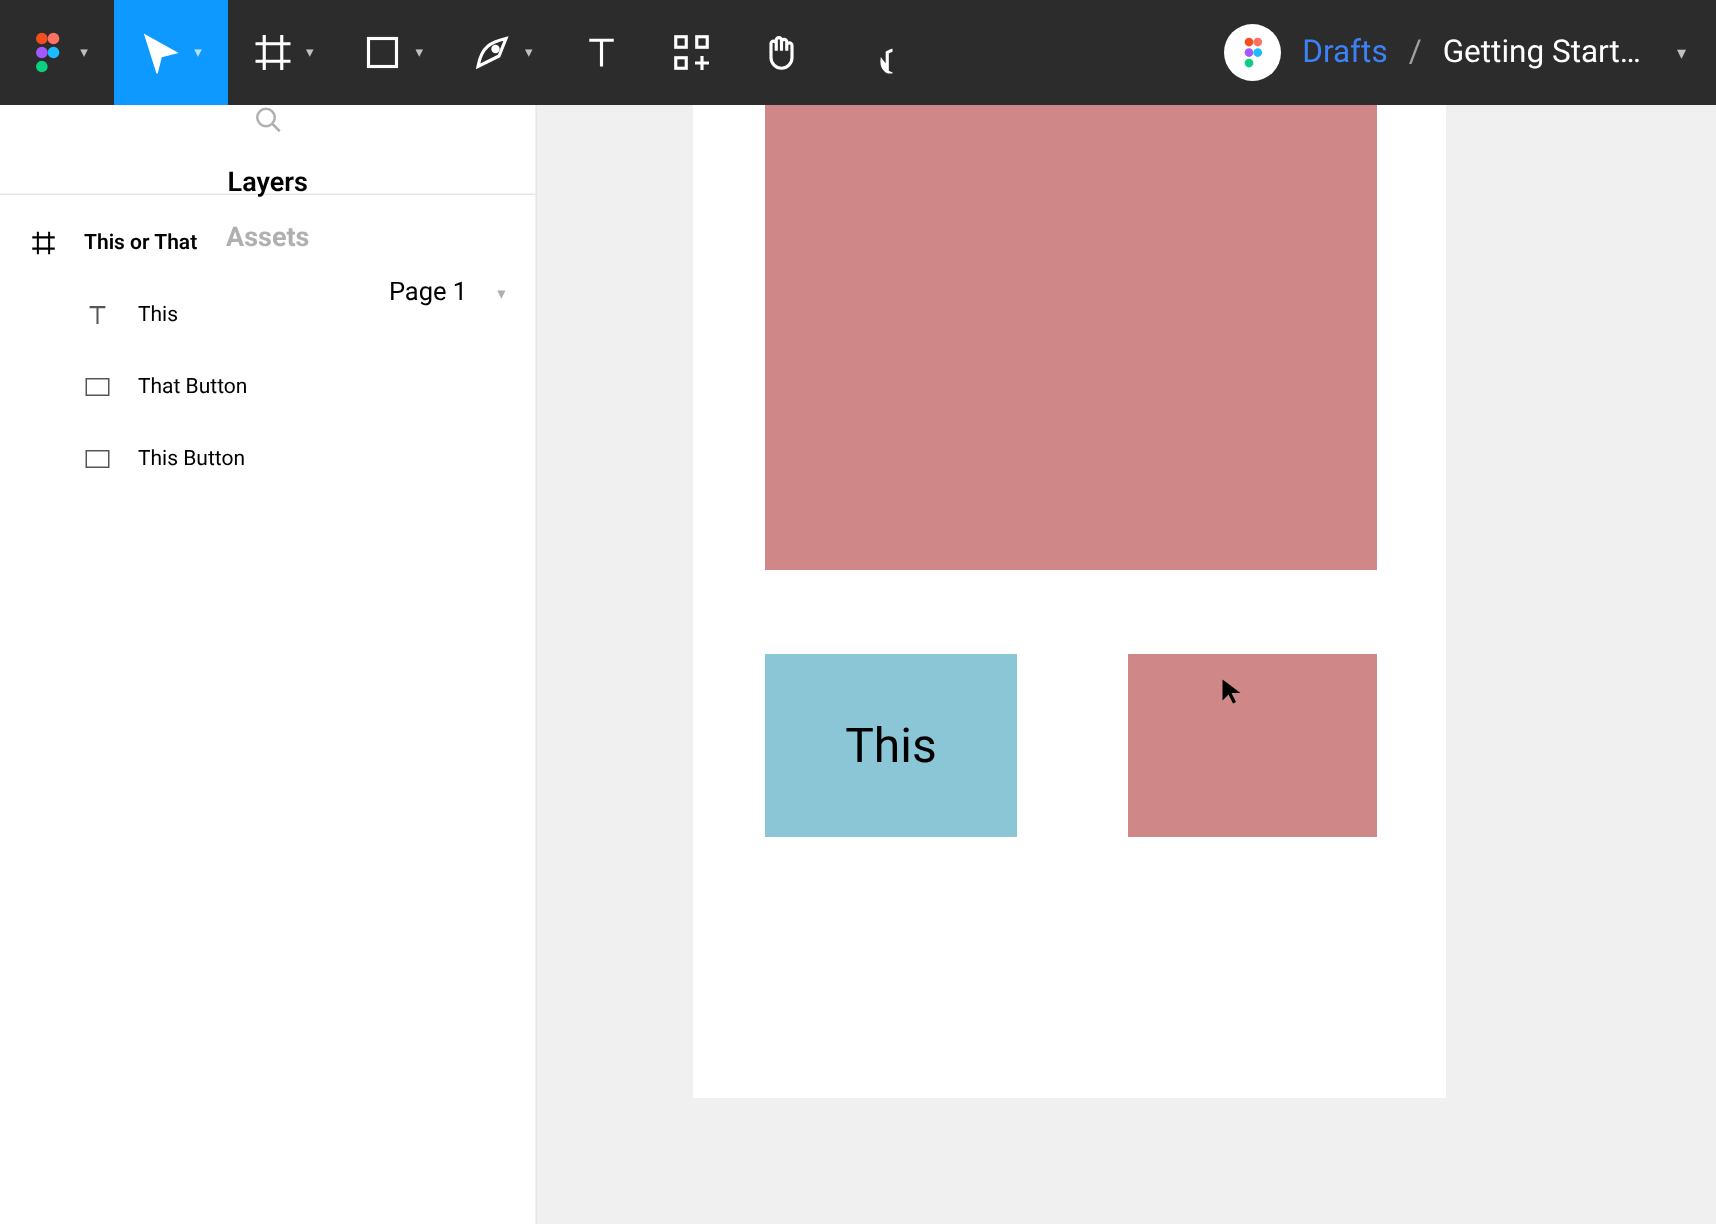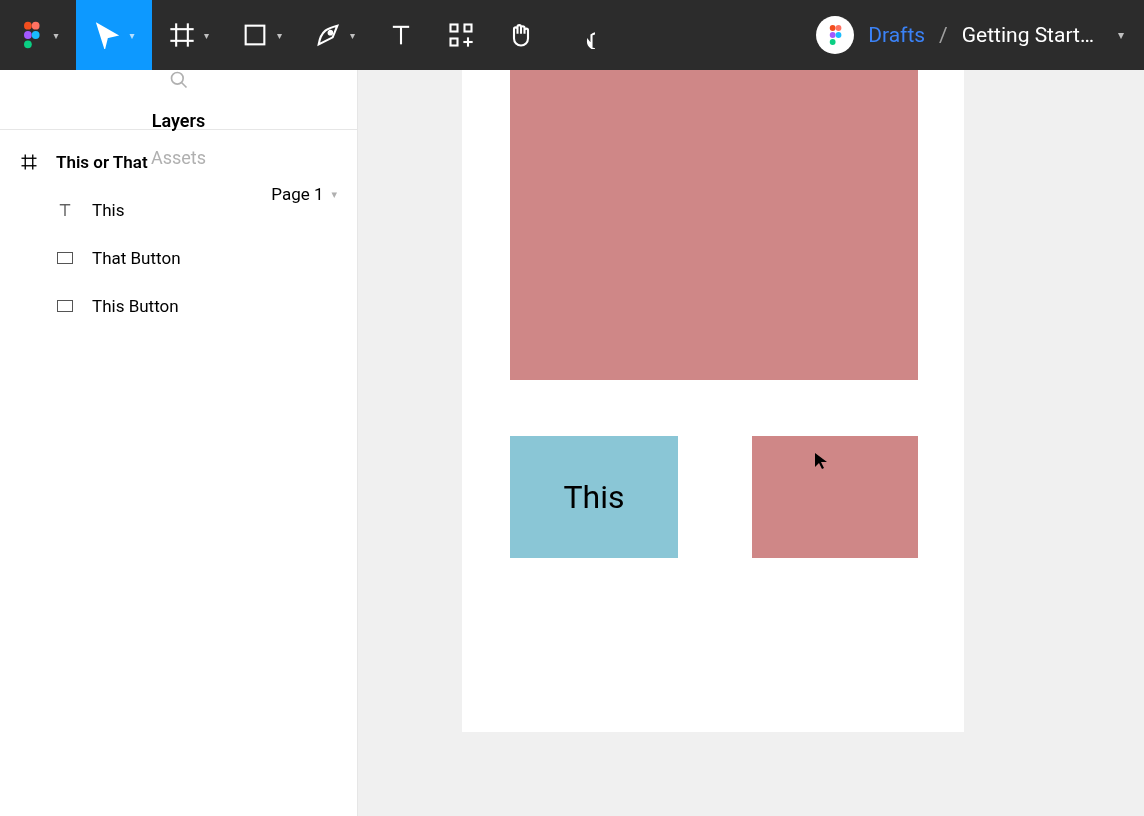--- a/index.html
+++ b/index.html
@@ -78,33 +78,33 @@
     height: 60px;
     display: flex;
     align-items: center;
     padding: 0 20px;
     border-bottom: 1px solid #e6e6e6;
     gap: 16px;
     font-size: 18px;
     flex-direction: column;
   }
   .panel-header .search-icon { color: #b0b0b0; }
-  .panel-tab { color: #b0b0b0; cursor: pointer; }
+  .panel-tab { color: #b0b0b0; cursor: pointer; font-weight: bold; }
   .panel-tab.active { color: #000; font-weight: 600; }
   .page-selector {
     margin-left: auto;
     display: flex;
     align-items: center;
-    gap: 8px;
+    gap: 20px;
     cursor: pointer;
     font-size: 17px;
   }
   .page-selector .chev { font-size: 11px; color: #b0b0b0; }
 
-  .layer-list { padding: 8px 0; font-size: 17px; }
+  .layer-list { padding: 8px 0; font-size: 14px; }
   .layer-row {
     display: flex;
     align-items: center;
     height: 48px;
     padding: 0 20px;
     cursor: pointer;
     gap: 18px;
   }
   .layer-row.frame-row { font-weight: 600; }
   .layer-row.child-row { padding-left: 56px; }

